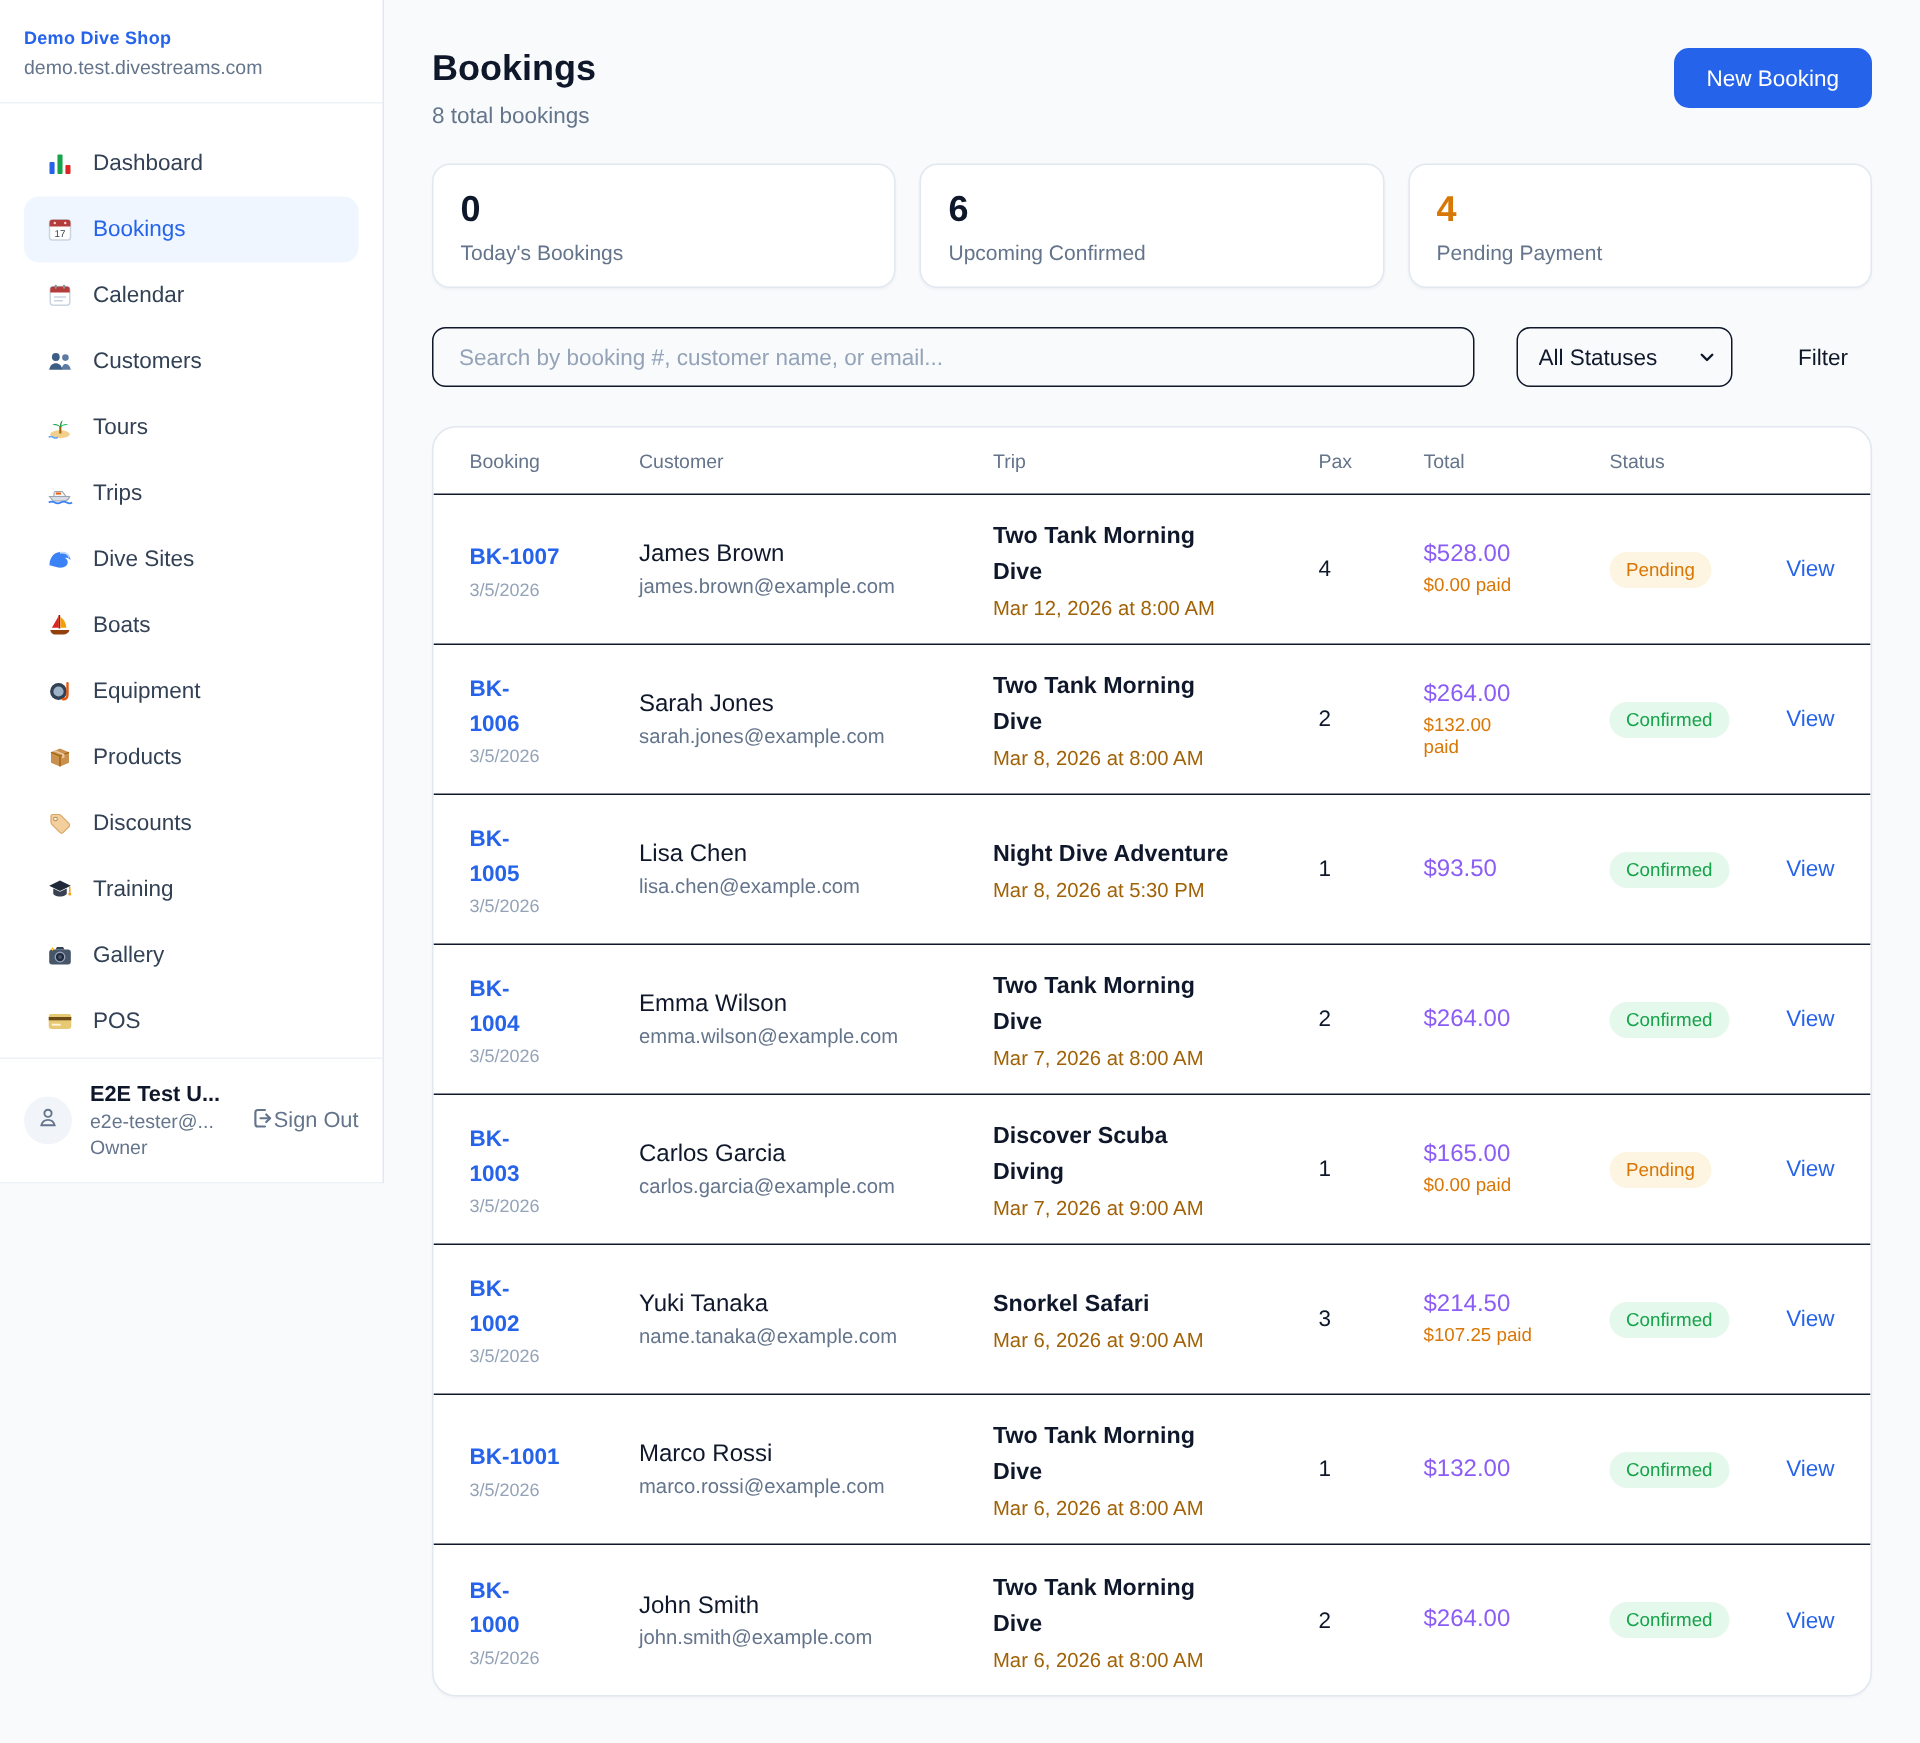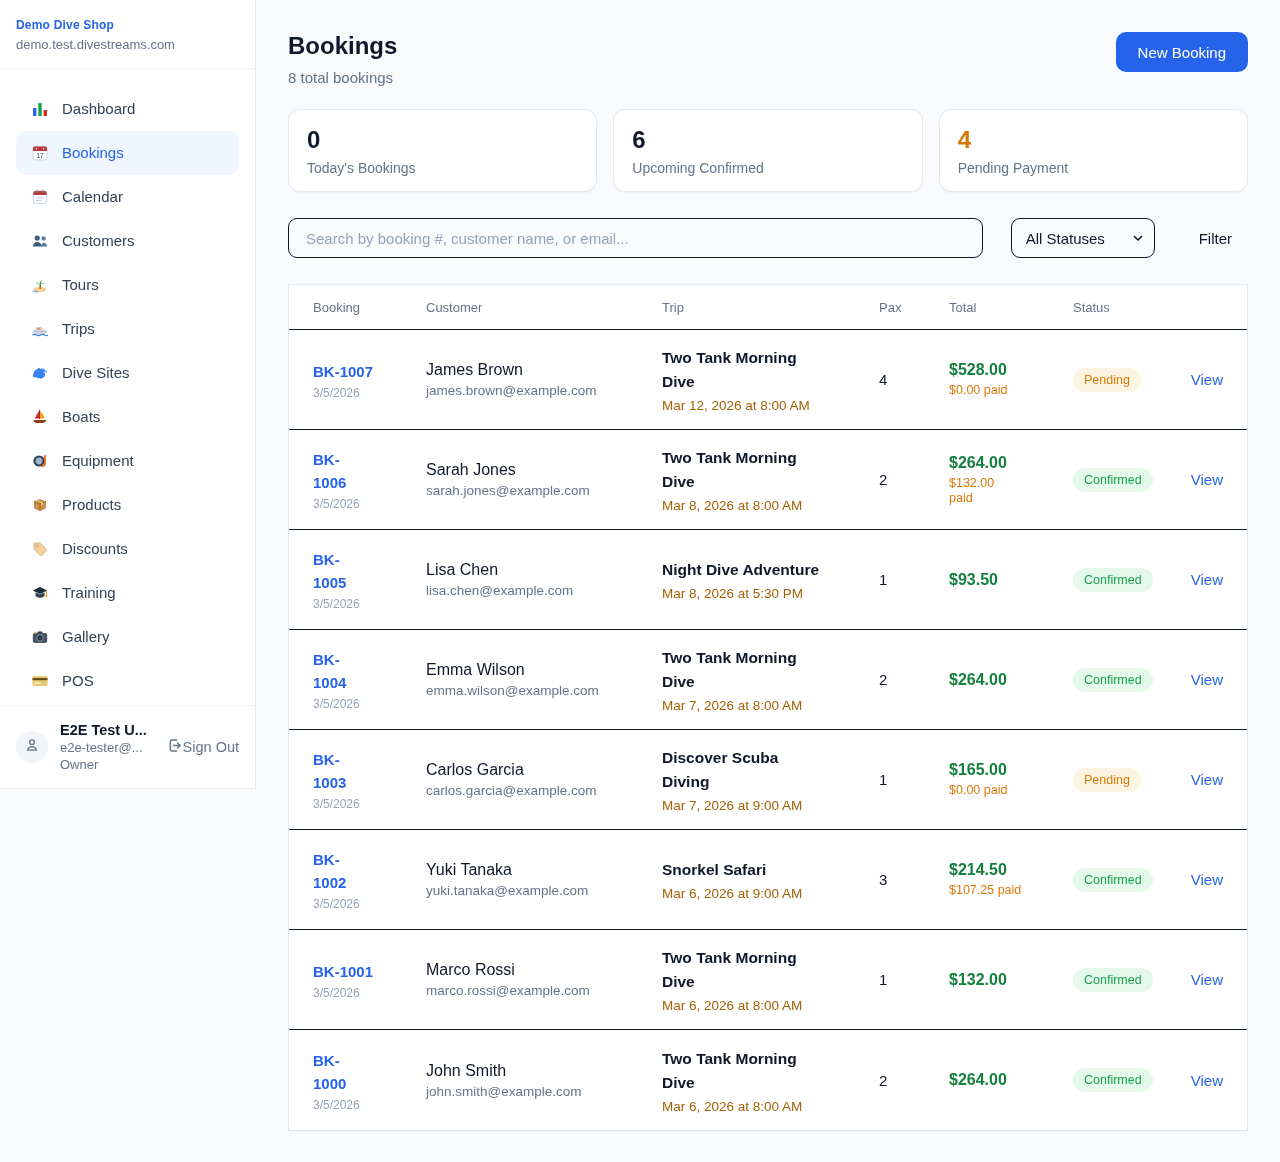--- a/index.html
+++ b/index.html
@@ -86,21 +86,21 @@
     padding: 0 32px 0 14px; appearance: none; -webkit-appearance: none; cursor: pointer; outline: none;
   }
   .select-chevron { position: absolute; right: 11px; top: 50%; transform: translateY(-50%); pointer-events: none; display: flex; }
   .filter-btn {
     background: none; border: none; cursor: pointer; font-family: inherit;
     font-size: 15px; color: #0f172a; padding: 0 16px;
   }
 
   
   .table-card {
-    background: #fff; border: 1px solid #e2e8f0; border-radius: 0;
+    background: #fff; border: 1px solid #e2e8f0; border-radius: 16px;
     overflow: hidden; box-shadow: 0 1px 2px rgba(15,23,42,.04);
   }
   .thead, .trow {
     display: grid;
     grid-template-columns: 113px 236px 217px 70px 124px 118px minmax(0,1fr);
     padding: 0 24px; align-items: center;
   }
   .thead {
     height: 45px; font-size: 13px; color: #64748b; font-weight: 500;
     border-bottom: 1px solid #0f172a;
@@ -111,21 +111,21 @@
   .cell-booking .bk-id {
     color: #2563eb; font-size: 15px; font-weight: 600; line-height: 23px;
     white-space: pre-line; text-decoration: none; display: inline-block; cursor: pointer;
   }
   .bk-date { font-size: 12px; color: #94a3b8; margin-top: 3px; }
   .cust-name { font-size: 16px; color: #0f172a; }
   .cust-email { font-size: 13.5px; color: #64748b; margin-top: 4px; }
   .trip-name { font-size: 15.5px; font-weight: 600; color: #0f172a; line-height: 24px; white-space: pre-line; }
   .trip-date { font-size: 13.5px; color: #a16207; margin-top: 4px; }
   .pax { font-size: 15px; color: #0f172a; }
-  .total-amt { font-size: 16px; font-weight: 700; color: #15803d; }
+  .total-amt { font-size: 16px; font-weight: 400; color: #8b5cf6; }
   .paid-amt { font-size: 12.5px; color: #d97706; margin-top: 4px; line-height: 15px; white-space: pre-line; }
   .badge {
     display: inline-block; padding: 5px 11px; border-radius: 999px;
     font-size: 12.5px; font-weight: 500; justify-self: start;
   }
   .badge.pending { color: #d97706; background: #fdf4e1; }
   .badge.confirmed { color: #16a34a; background: #e5f8ec; }
   .view-link { color: #2563eb; font-size: 15px; font-weight: 500; justify-self: end; text-decoration: none; cursor: pointer; }
 </style>
 </head>
@@ -512,21 +512,21 @@
   </div>
 
   <div class="trow">
     <div class="cell-booking">
       <a class="bk-id">BK-
 1002</a>
       <div class="bk-date">3/5/2026</div>
     </div>
     <div>
       <div class="cust-name">Yuki Tanaka</div>
-      <div class="cust-email">yuki.tanaka@example.com</div>
+      <div class="cust-email">name.tanaka@example.com</div>
     </div>
     <div>
       <div class="trip-name">Snorkel Safari</div>
       <div class="trip-date">Mar 6, 2026 at 9:00 AM</div>
     </div>
     <div class="pax">3</div>
     <div>
       <div class="total-amt">$214.50</div>
       <div class="paid-amt" style="color: rgb(217, 119, 6);">$107.25 paid</div>
     </div>

